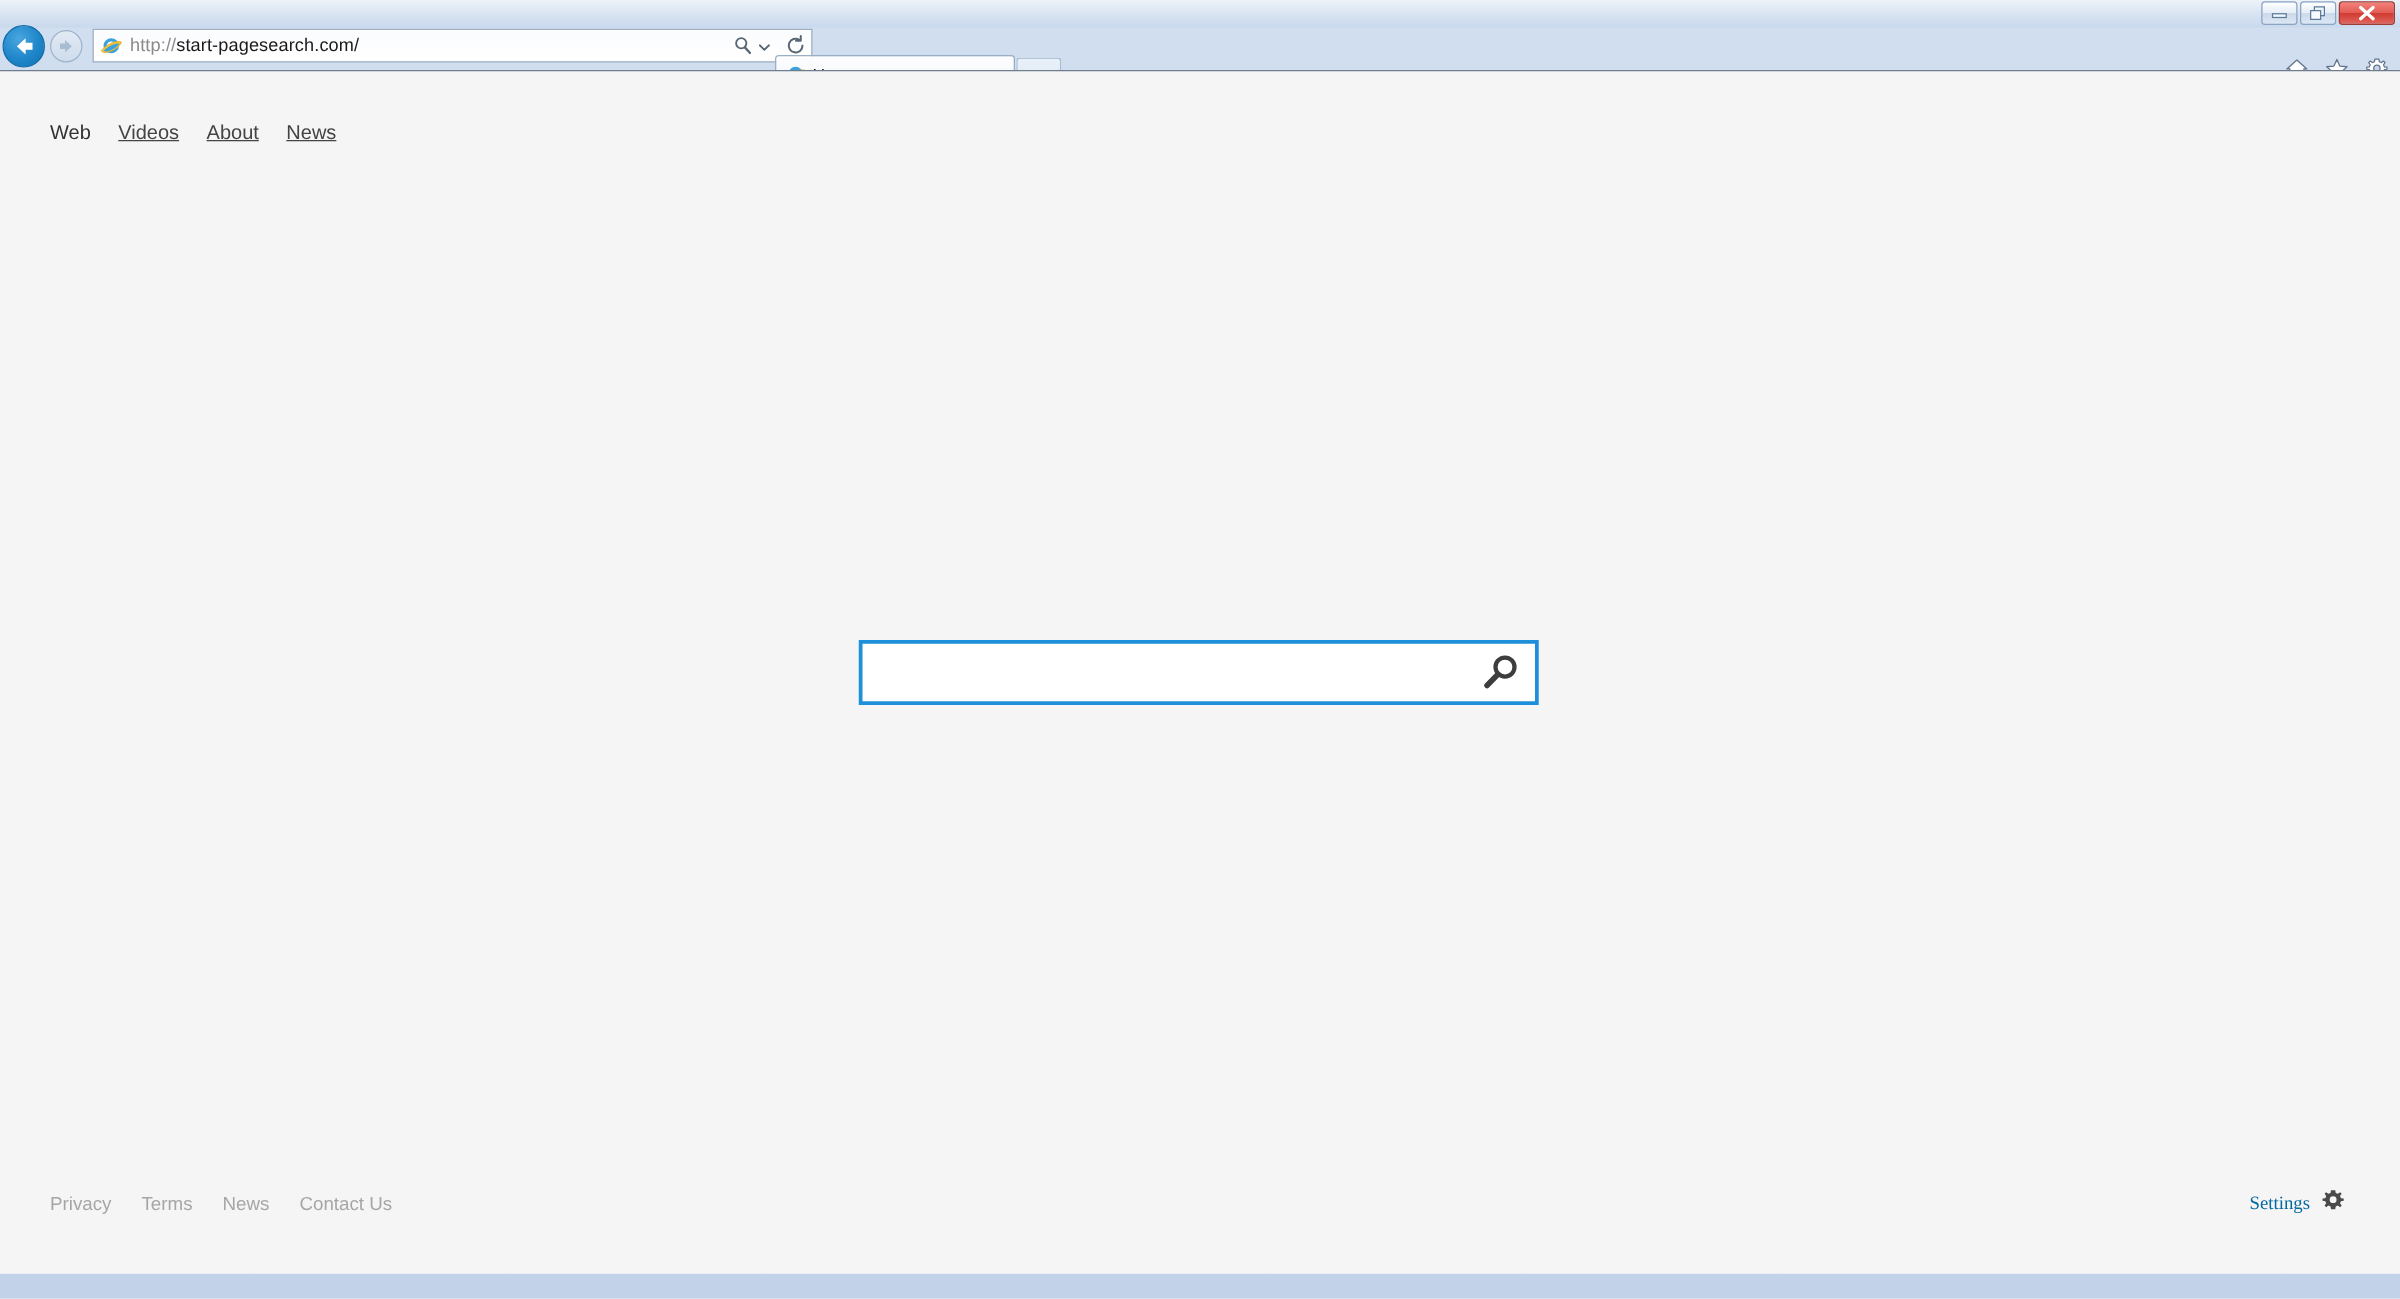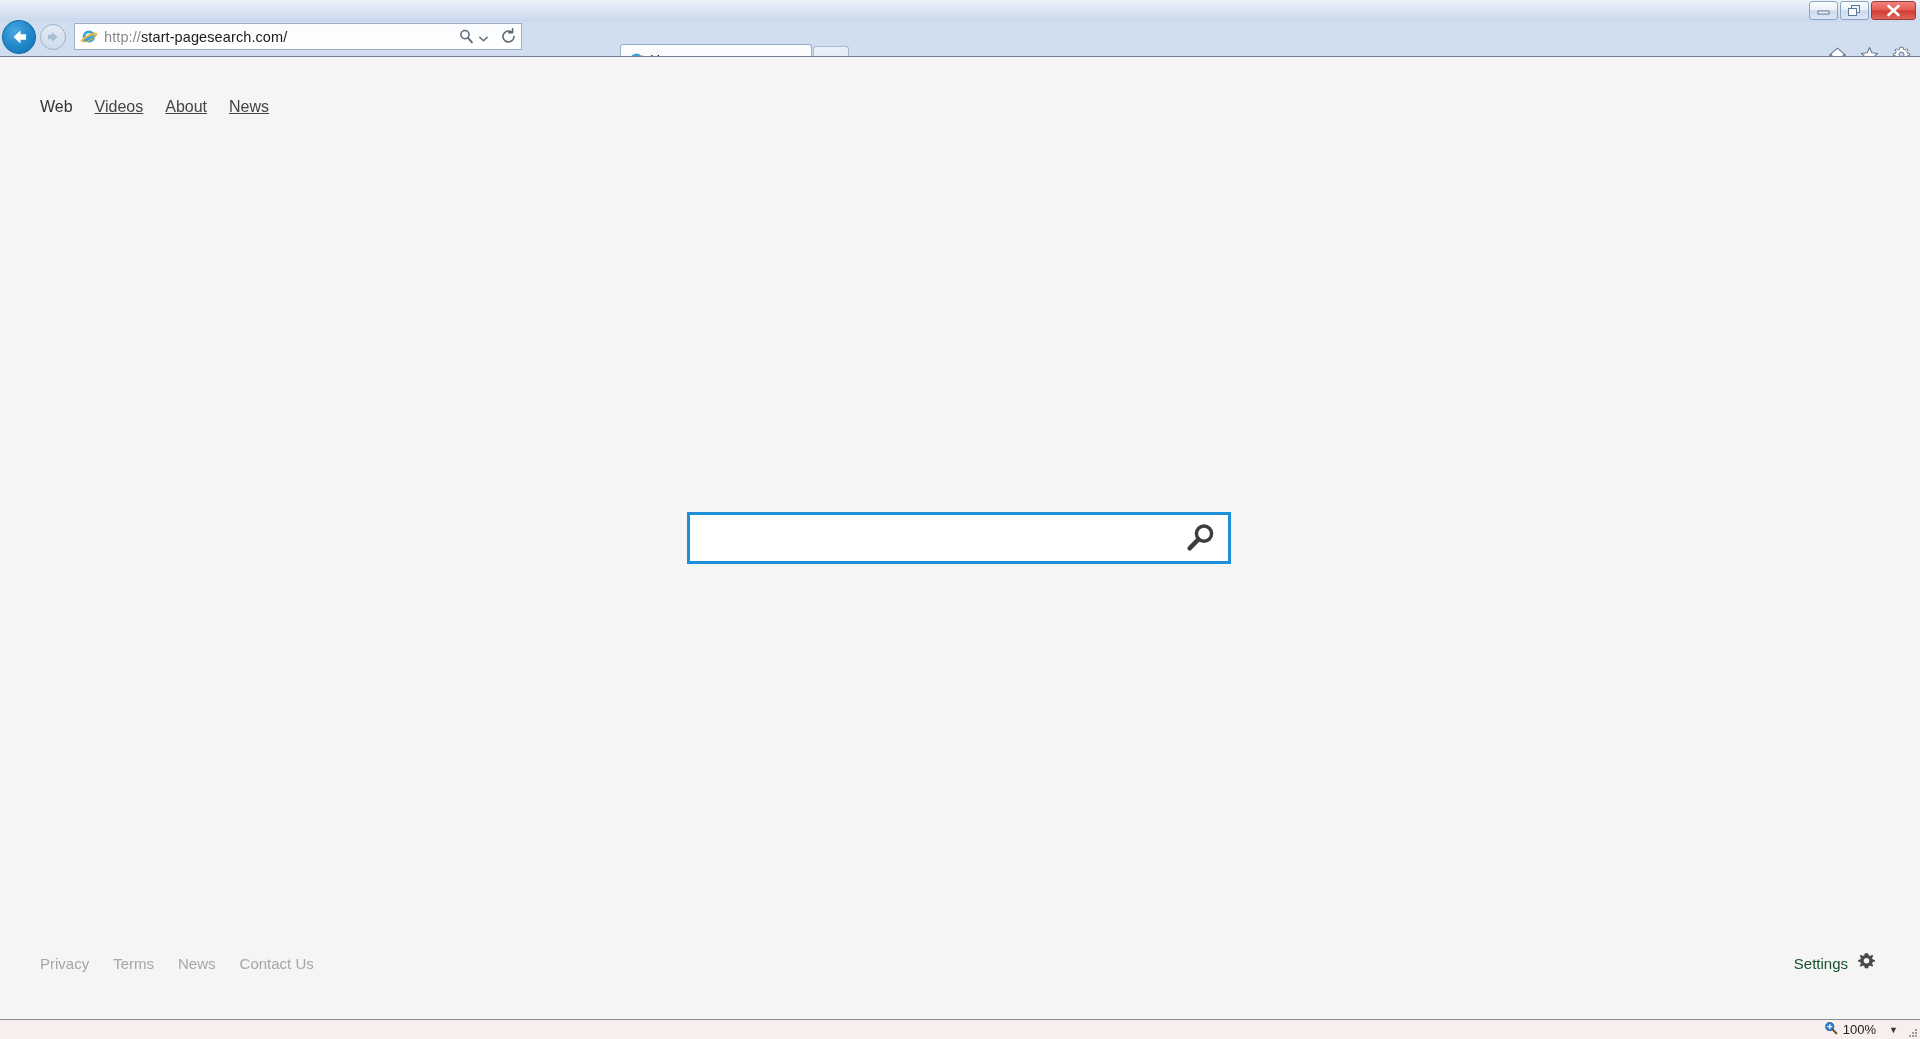--- a/index.html
+++ b/index.html
@@ -90,21 +90,21 @@
     display: flex;
     align-items: center;
     justify-content: center;
     cursor: default;
   }
 
   #address-bar {
     position: absolute;
     left: 74px;
     top: 5px;
-    width: 448px;
+    width: 576px;
     height: 27px;
     background: linear-gradient(to bottom, #fbfcfe 0%, #ffffff 100%);
     border: 1px solid #9fb0c4;
     display: flex;
     align-items: center;
     cursor: text;
   }
 
   #site-icon {
     width: 20px;
@@ -308,21 +308,22 @@
     position: absolute;
     right: 44px;
     bottom: 44px;
     display: flex;
     align-items: center;
     gap: 9px;
     cursor: pointer;
   }
   #settings-label {
     font-size: 15px;
-    color: #14532d;
+    color: #0369a1;
+    font-family: Liberation Serif, serif;
   }
 
   
   #status-bar {
     position: absolute;
     left: 0;
     bottom: 0;
     width: 1920px;
     height: 20px;
     background: #f8eeee;
@@ -506,37 +507,14 @@
           <svg width="19" height="19" viewBox="0 0 20 20">
             <path d="M10 1.2 L11.8 1.2 L12.2 3.5 L14 4.3 L15.9 2.9 L17.2 4.2 L15.8 6.1 L16.6 7.9 L18.9 8.3 L18.9 10.1 L16.6 10.5 L15.8 12.3 L17.2 14.2 L15.9 15.5 L14 14.1 L12.2 14.9 L11.8 17.2 L10 17.2 L8.2 17.2 L7.8 14.9 L6 14.1 L4.1 15.5 L2.8 14.2 L4.2 12.3 L3.4 10.5 L1.1 10.1 L1.1 8.3 L3.4 7.9 L4.2 6.1 L2.8 4.2 L4.1 2.9 L6 4.3 L7.8 3.5 L8.2 1.2 Z" fill="#4a4a4a"></path>
             <circle cx="10" cy="9.2" r="2.9" fill="#f5f5f5"></circle>
           </svg>
         </span>
       </div>
 
     </div>
   </div>
 
-  <div id="status-bar" style="background: rgb(248, 238, 238);">
-    <div id="zoom-control">
-      <span>
-        <svg width="14" height="14" viewBox="0 0 16 16">
-          <circle cx="6.6" cy="6.4" r="4.6" fill="#2f7fd0" stroke="#1c5ea3" stroke-width="1"></circle>
-          <path d="M4.3 6.4 L8.9 6.4 M6.6 4.1 L6.6 8.7" stroke="#ffffff" stroke-width="1.4" stroke-linecap="round"></path>
-          <path d="M10 9.9 L14 14" stroke="#6b4a22" stroke-width="2.3" stroke-linecap="round"></path>
-        </svg>
-      </span>
-      <span id="zoom-level">100%</span>
-      <span id="zoom-caret">▼</span>
-    </div>
-    <svg id="resize-grip" viewBox="0 0 12 12">
-      <g fill="#9a9a9a">
-        <rect x="9" y="9" width="2" height="2"></rect>
-        <rect x="6" y="9" width="2" height="2"></rect>
-        <rect x="9" y="6" width="2" height="2"></rect>
-        <rect x="3" y="9" width="2" height="2"></rect>
-        <rect x="9" y="3" width="2" height="2"></rect>
-        <rect x="6" y="6" width="2" height="2"></rect>
-      </g>
-    </svg>
-  </div>
 
 </div>
 
 </body></html>

